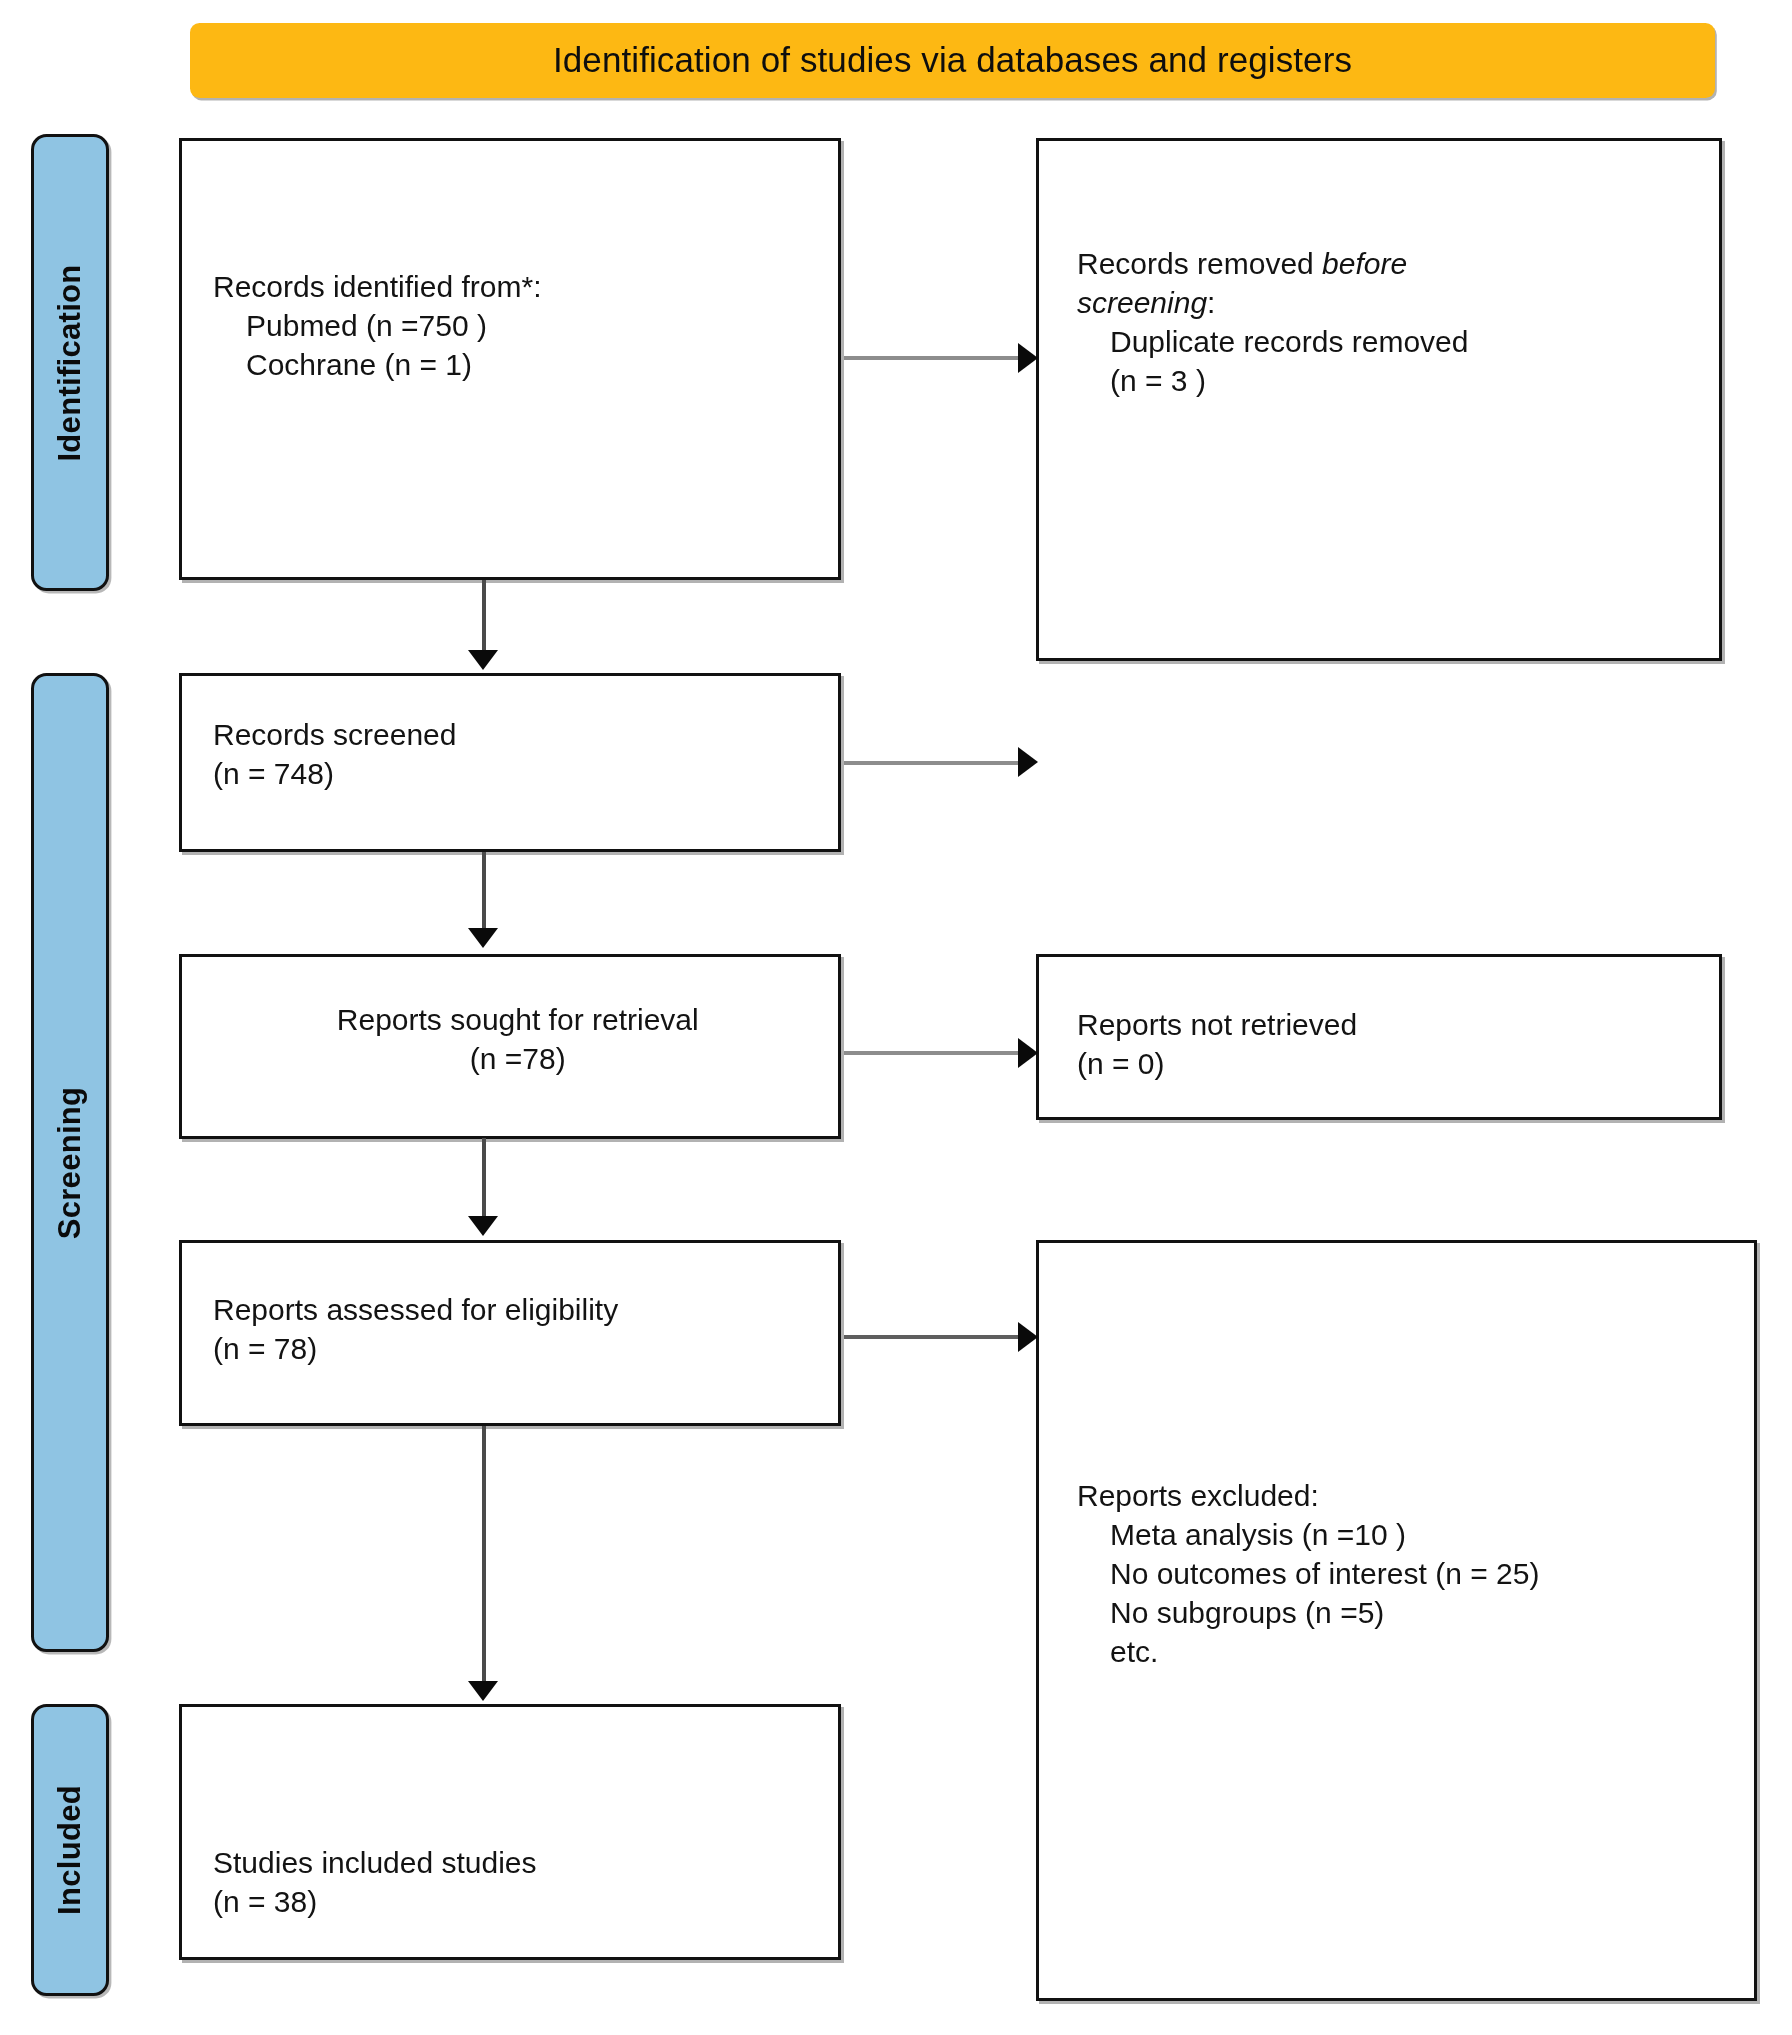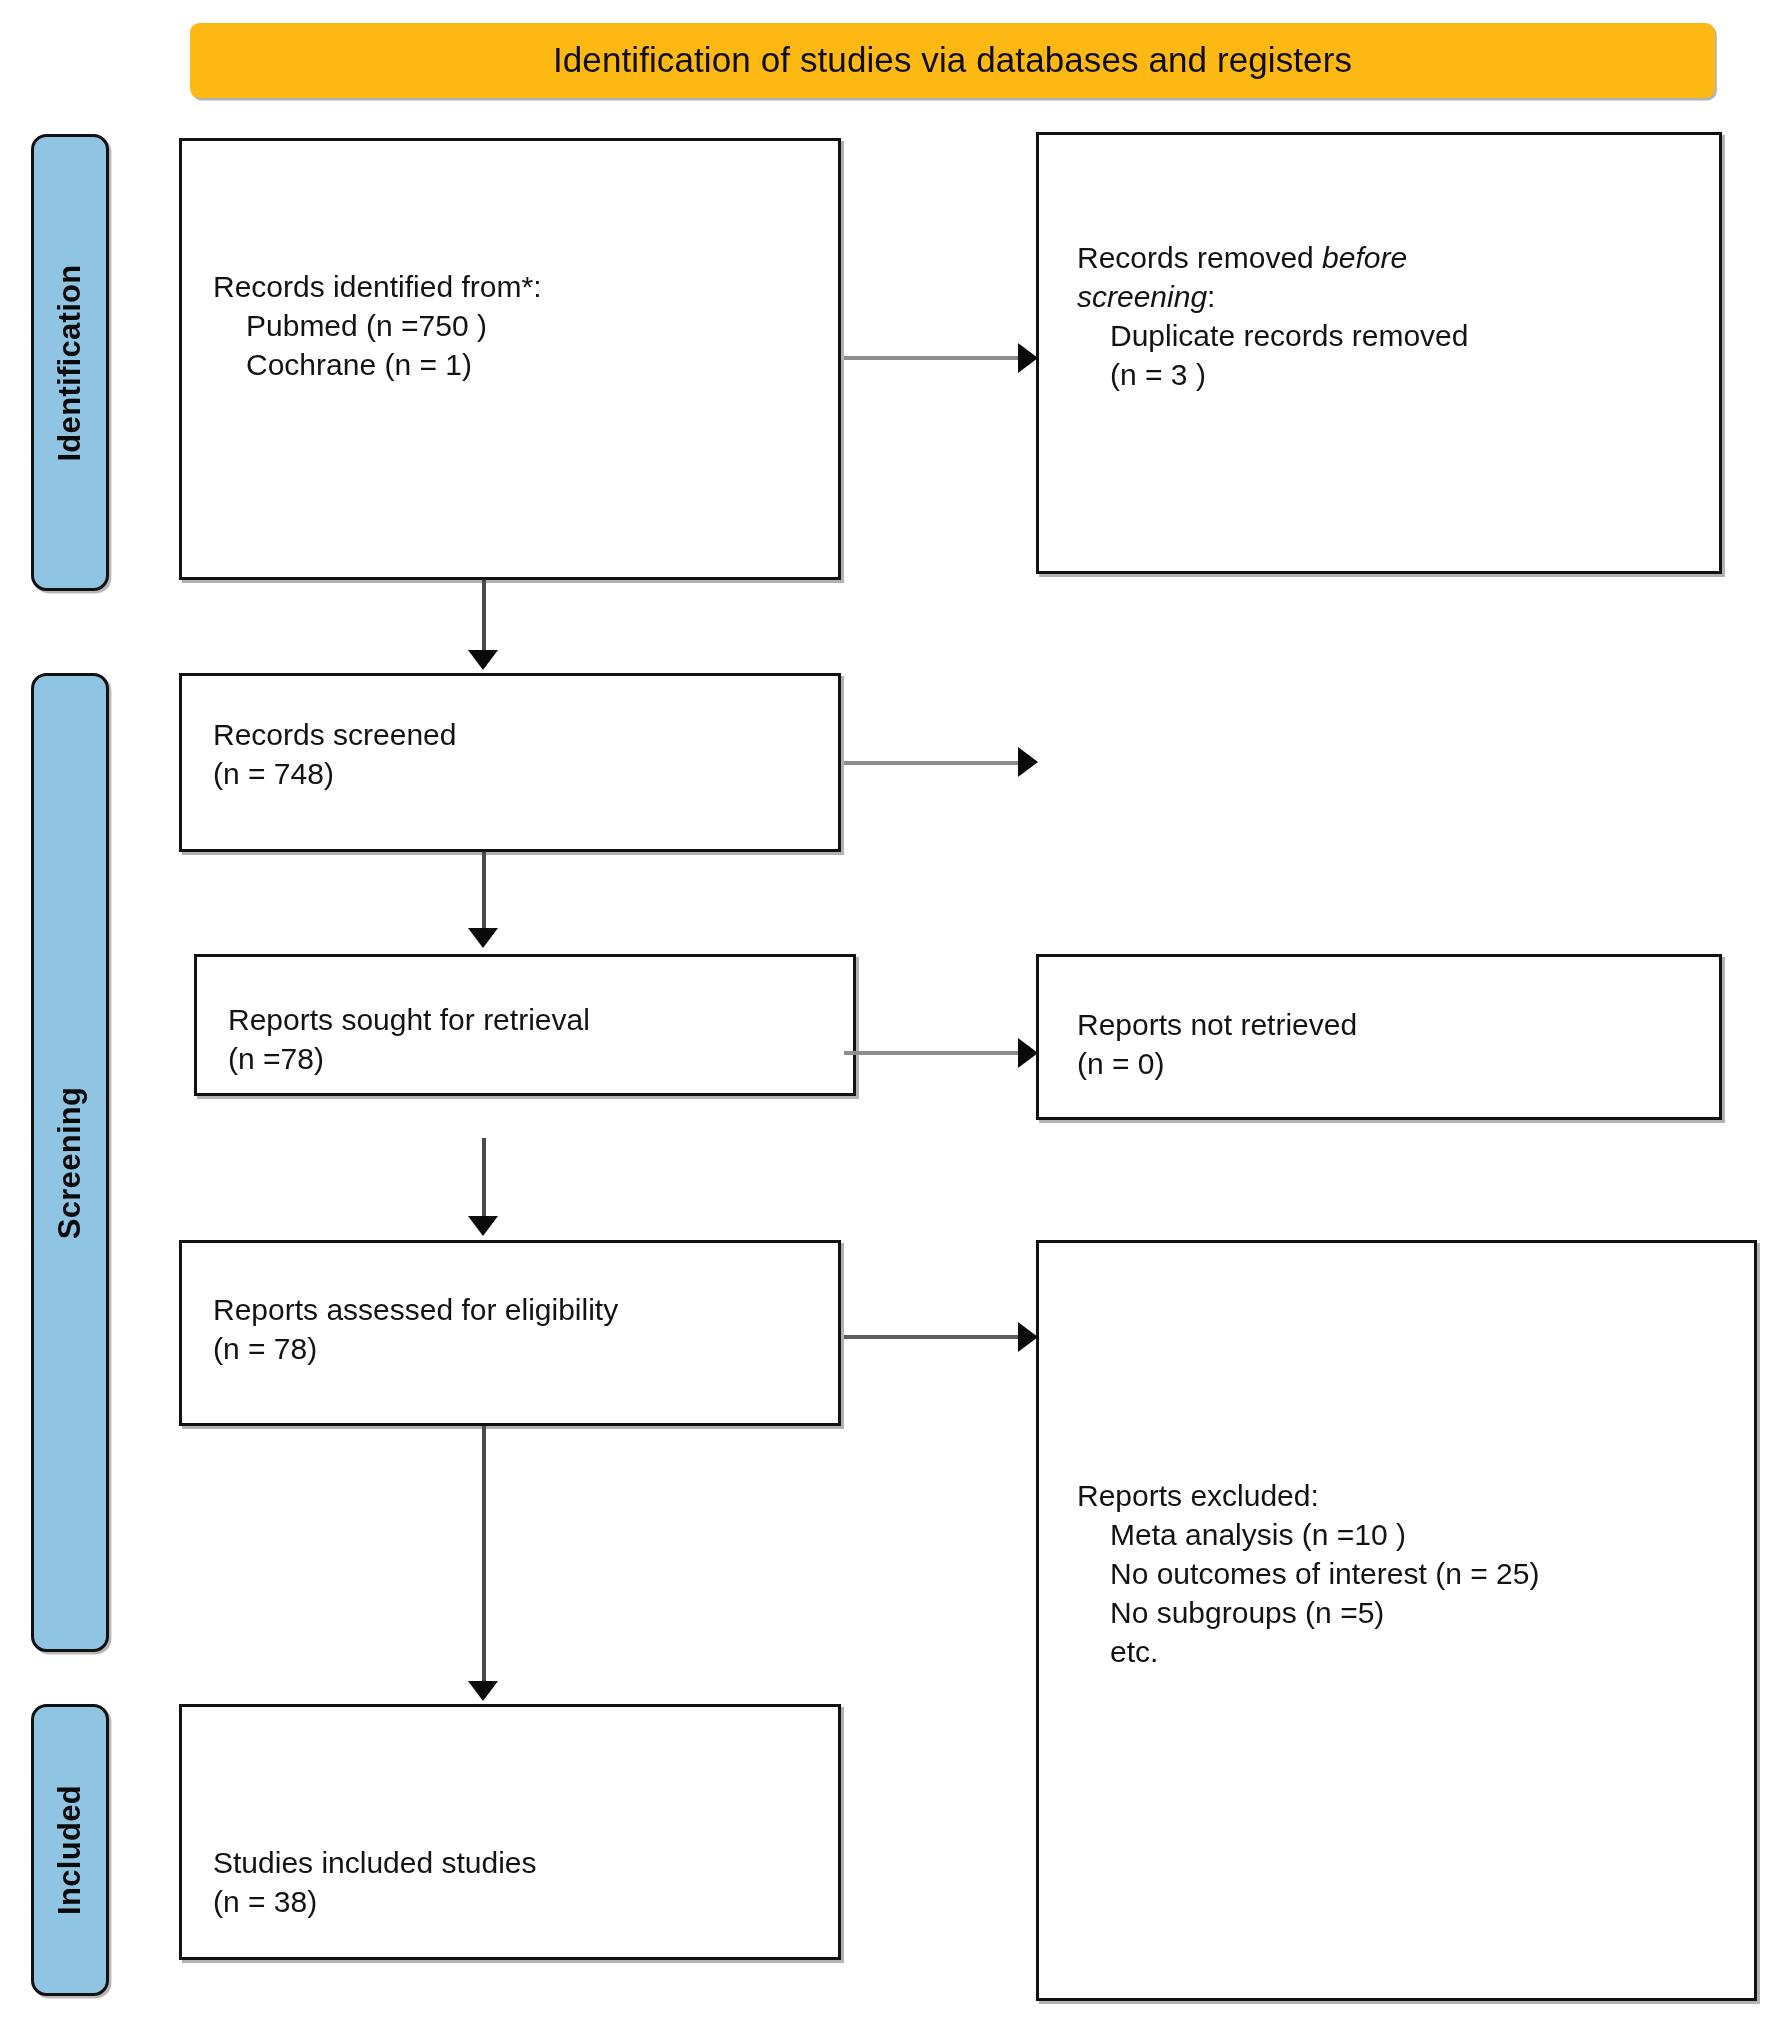--- a/index.html
+++ b/index.html
@@ -86,24 +86,24 @@
     font-size: 30px;
     line-height: 1.30;
     color: #131313;
     white-space: nowrap;
   }
   .indent { padding-left: 33px; }
   .ital { font-style: italic; }
 
   
   #box-identified   { left: 179px;  top: 138px;  width: 662px; height: 442px; }
-  #box-removed      { left: 1036px; top: 132px;  width: 686px; height: 442px; }
+  #box-removed      { left: 1036px; top: 138px;  width: 686px; height: 523px; }
   #box-screened     { left: 179px;  top: 673px; width: 662px; height: 179px; padding-left: 38px; }
   #box-excluded     { left: 1036px; top: 673px; width: 686px; height: 179px; }
-  #box-sought       { left: 194px;  top: 954px; width: 662px; height: 142px; }
+  #box-sought       { left: 179px;  top: 954px; width: 662px; height: 185px; text-align: center; }
   #box-notretrieved { left: 1036px; top: 954px; width: 686px; height: 166px; }
   #box-assessed     { left: 179px;  top: 1240px; width: 662px; height: 186px; padding-left: 29px; }
   #box-repexcluded  { left: 1036px; top: 1240px; width: 721px; height: 761px; }
   #box-included     { left: 179px;  top: 1704px; width: 662px; height: 256px; }
 
   
   #box-identified   .box-inner { top: 126px; }
   #box-removed      .box-inner { top: 103px; left: 38px; }
   #box-screened     .box-inner { top: 39px; }
   #box-excluded     .box-inner { top: 39px; left: 38px; }

